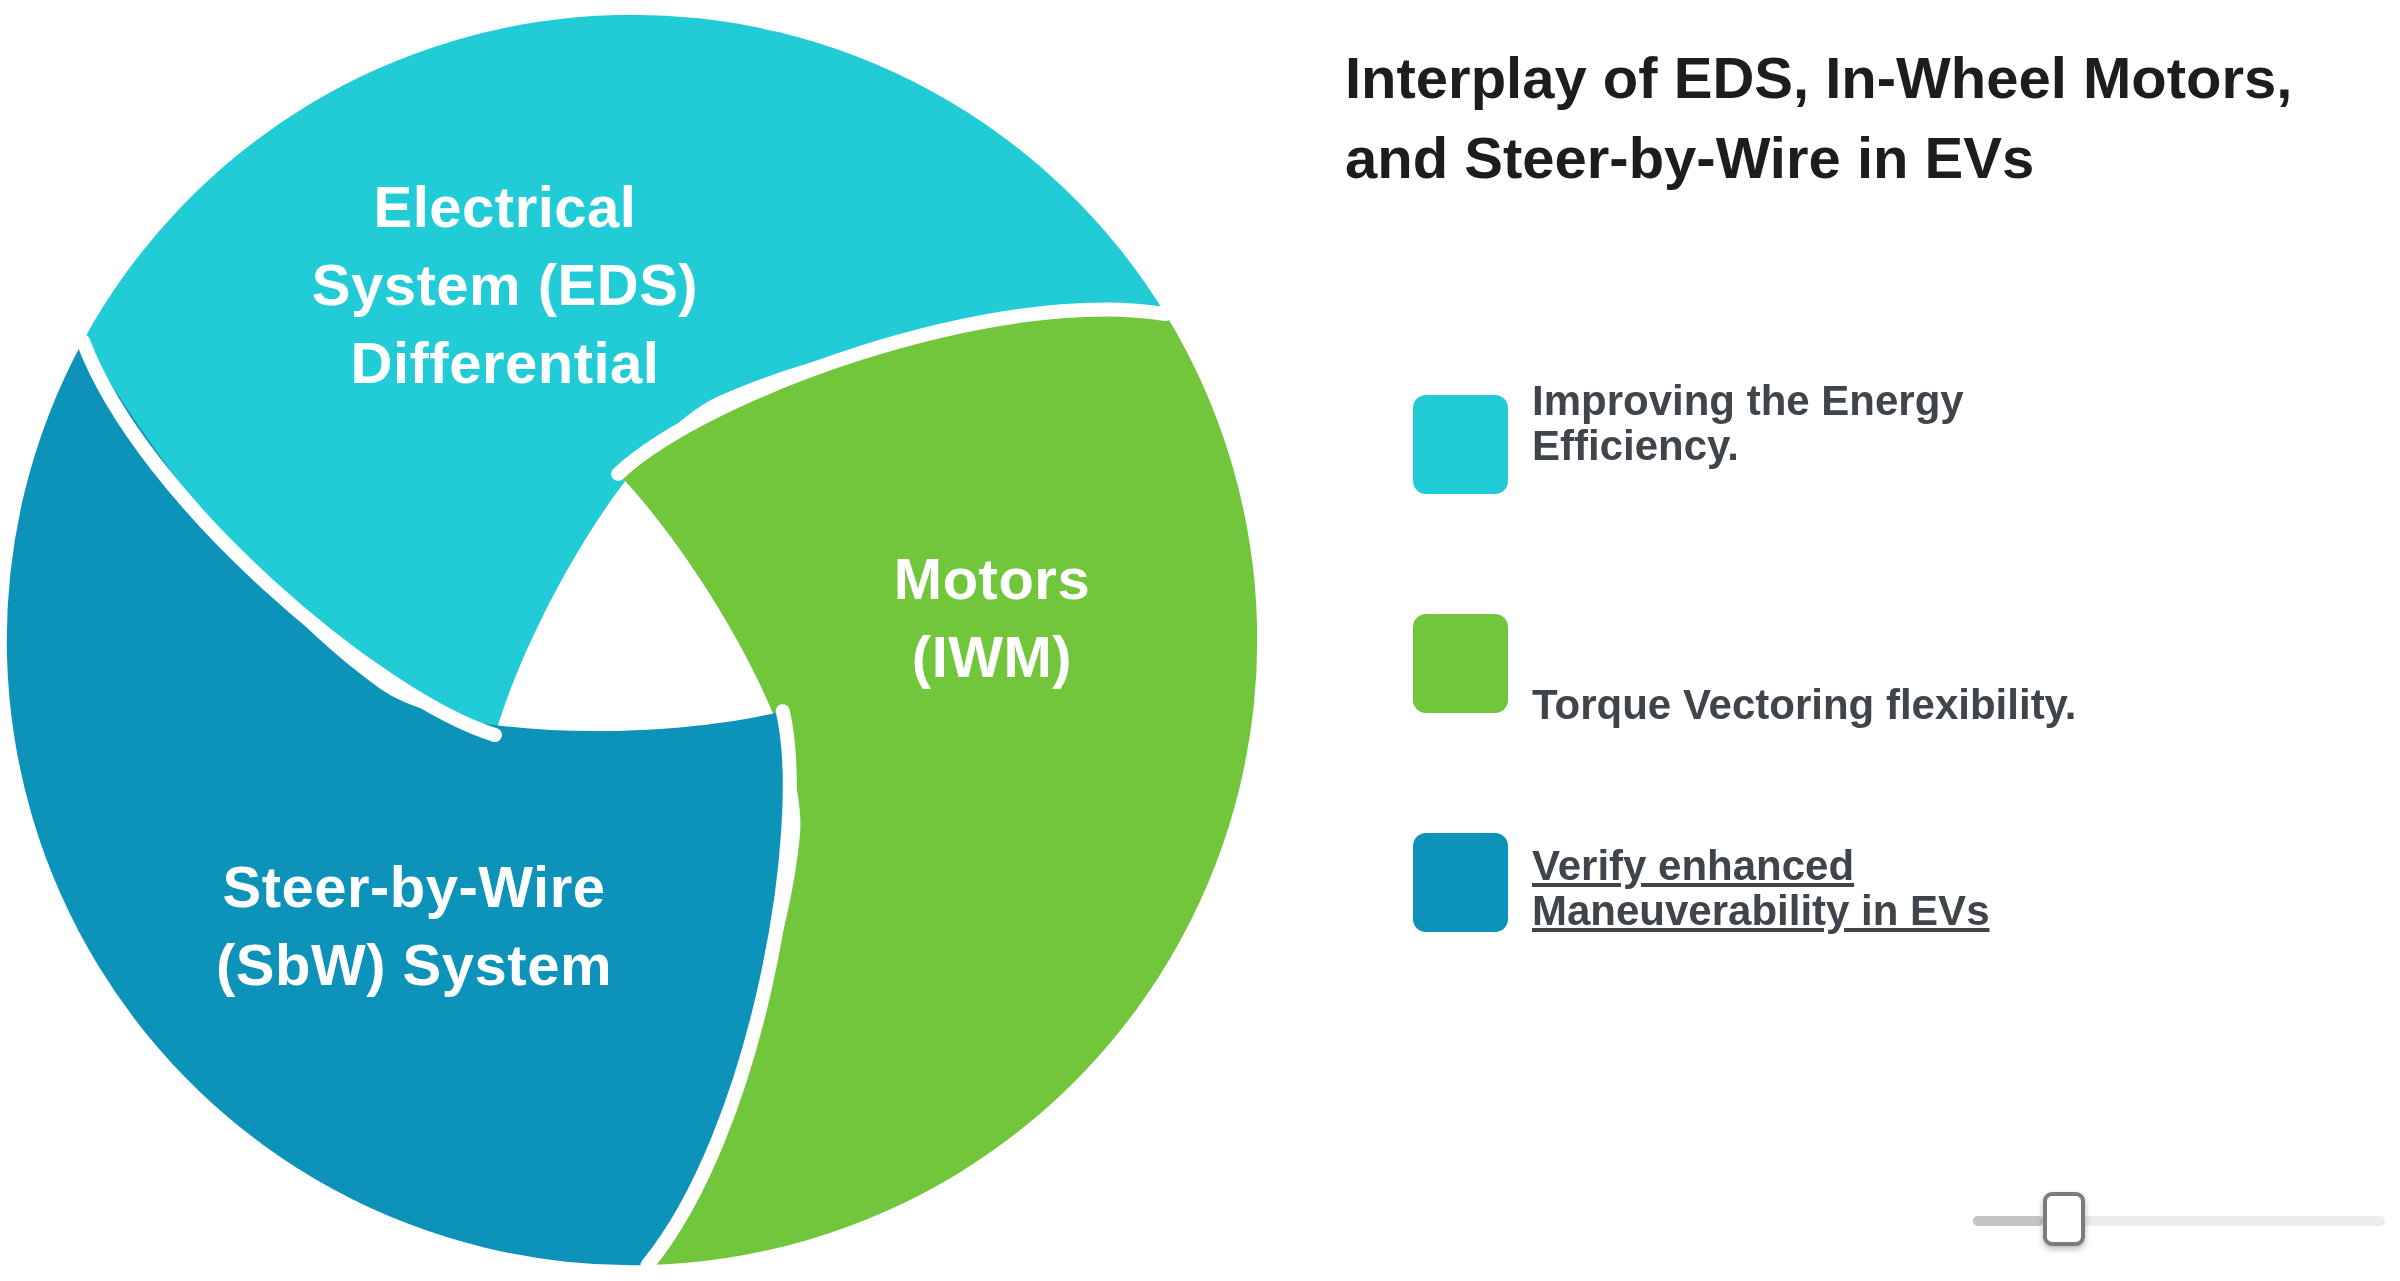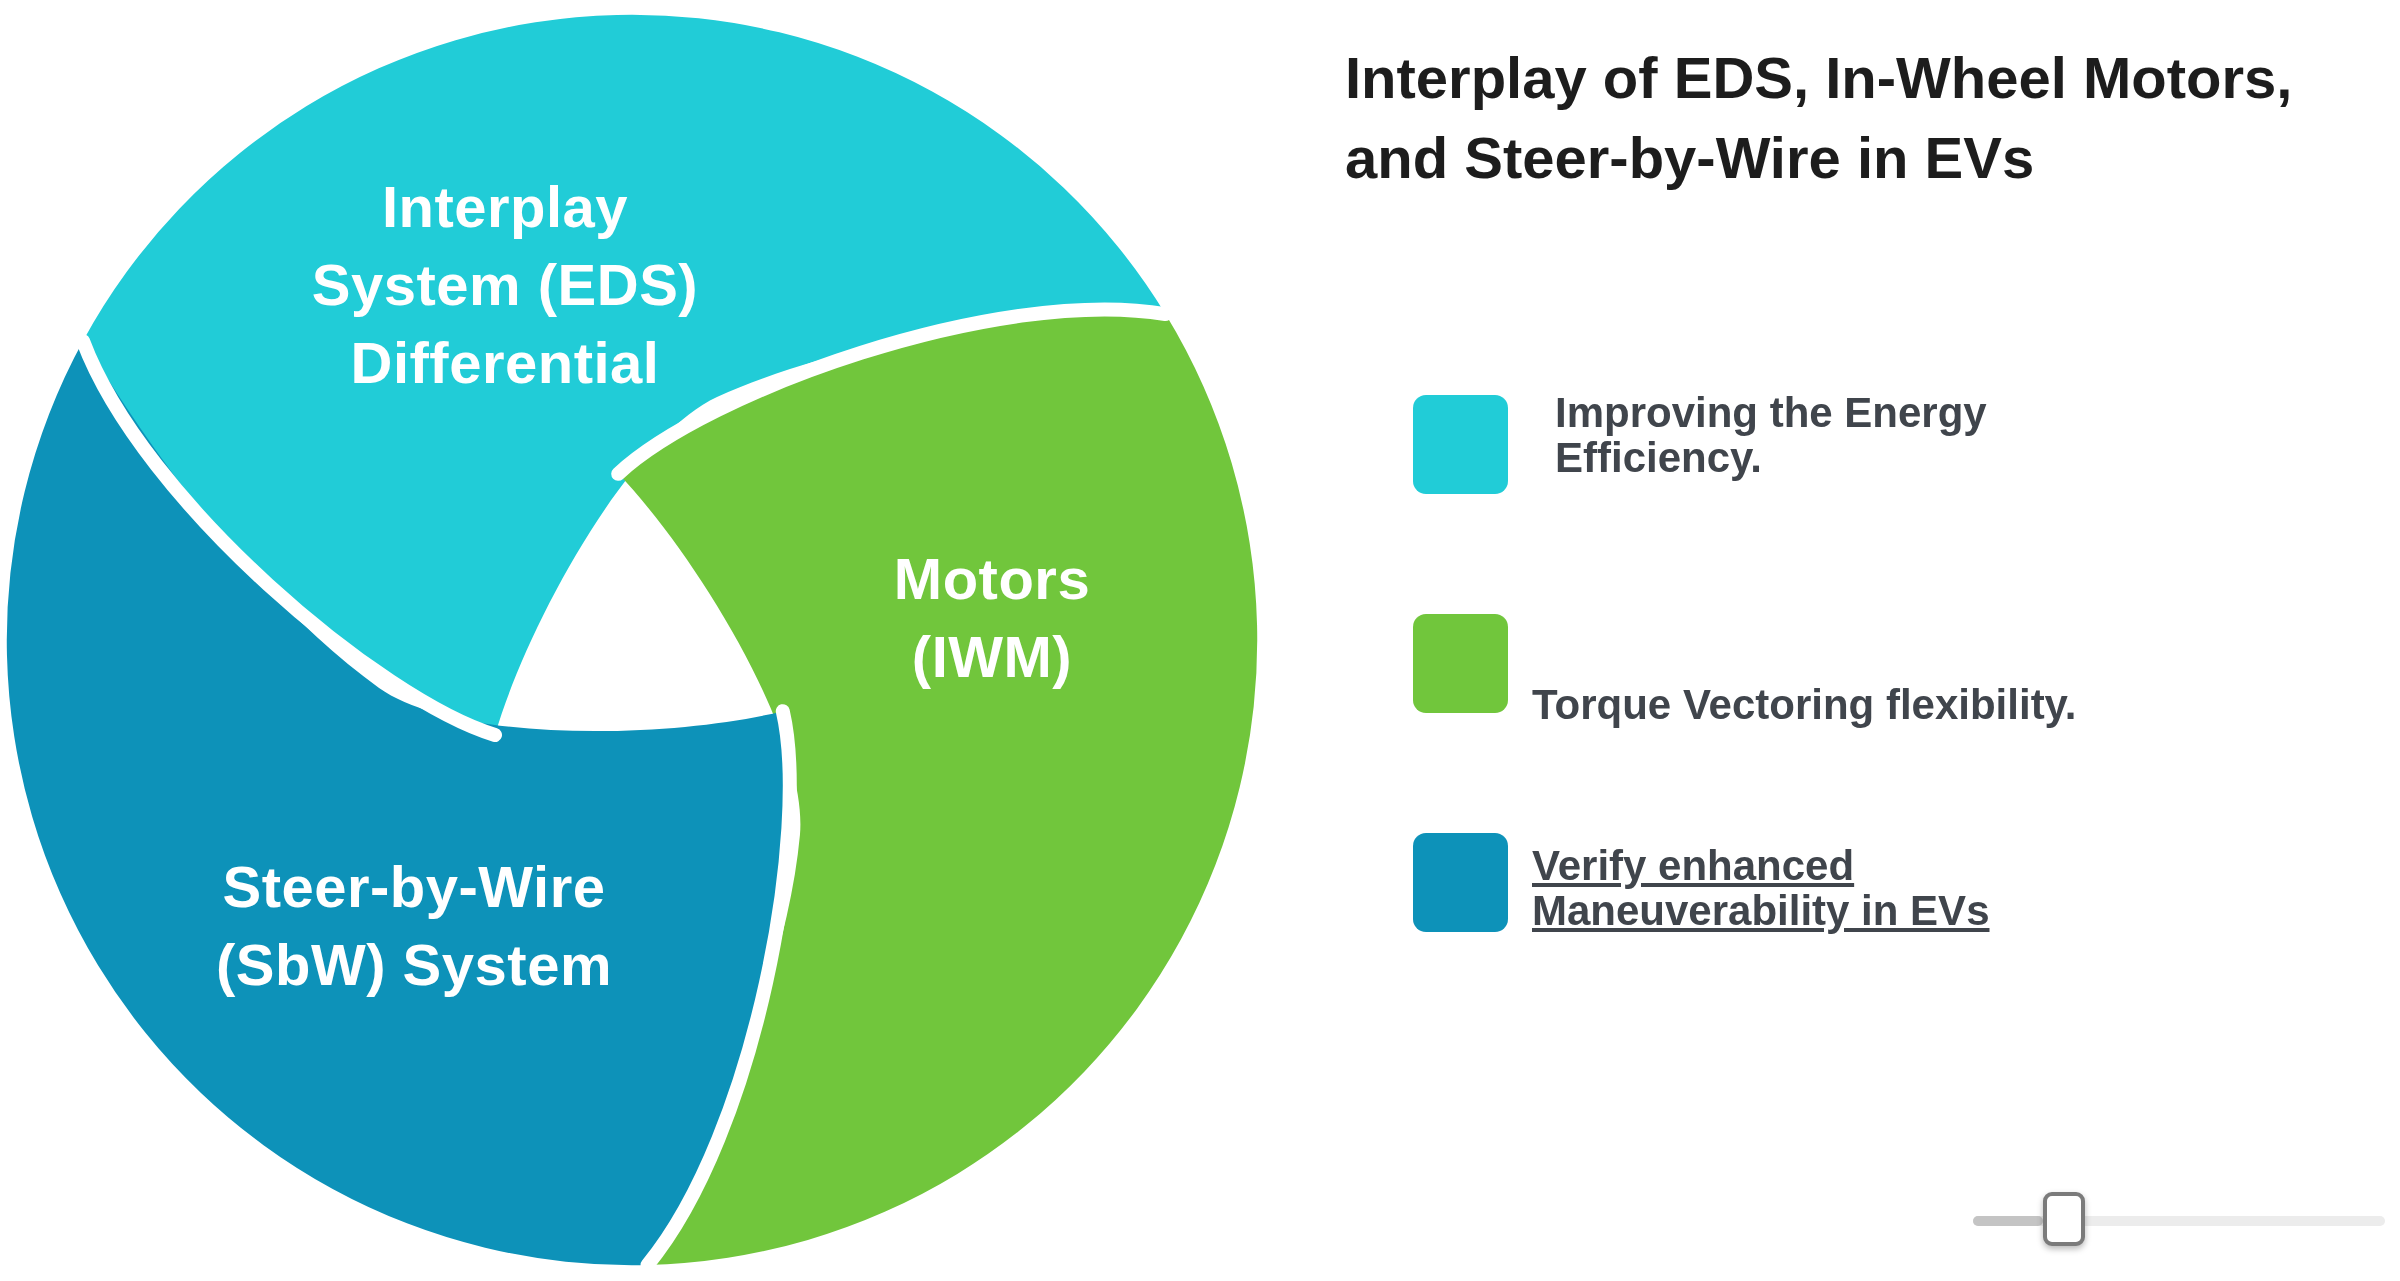--- a/index.html
+++ b/index.html
@@ -28,21 +28,21 @@
     position:absolute; left:1413px; width:95px; height:99px; border-radius:13px;
   }
   .sw-0 { top:395px; }
   .sw-1 { top:614px; }
   .sw-2 { top:833px; }
 
   .legend-text {
     position:absolute; left:1532px; font-weight:bold; color:#40454c;
     font-size:42px; line-height:45px;
   }
-  .lt-0 { top:390px;margin-left:23px; }
+  .lt-0 { top:378px; }
   .lt-1 { top:682px; }
   .lt-2 { top:843px;text-decoration:underline; }
 
   .slider-track {
     position:absolute; left:1973px; top:1216px; width:412px; height:10px;
     border-radius:5px; background:#ececec;
   }
   .slider-fill {
     position:absolute; left:0; top:0; height:10px; width:70px;
     border-radius:5px; background:#c4c4c4;
@@ -72,21 +72,21 @@
              C 1000 318 830 345 717 397
              C 627 439 525 630 495 735
              C 380 700 143 501 83 341 Z" fill="#0d92b9"></path>
 
     <path d="M 495 735 C 380 700 143 501 83 341" fill="none" stroke="#ffffff" stroke-width="14" stroke-linecap="round"></path>
     <path d="M 495 735 C 380 700 143 501 83 341" transform="rotate(120 632 640)" fill="none" stroke="#ffffff" stroke-width="14" stroke-linecap="round"></path>
     <path d="M 495 735 C 380 700 143 501 83 341" transform="rotate(240 632 640)" fill="none" stroke="#ffffff" stroke-width="14" stroke-linecap="round"></path>
   </svg>
 
   <div class="seg-label label-eds">
-    <div>Interplay</div>
+    <div>Electrical</div>
     <div>System (EDS)</div>
     <div>Differential</div>
   </div>
   <div class="seg-label label-iwm">
     <div>Motors</div>
     <div>(IWM)</div>
   </div>
   <div class="seg-label label-sbw">
     <div>Steer-by-Wire</div>
     <div>(SbW) System</div>

